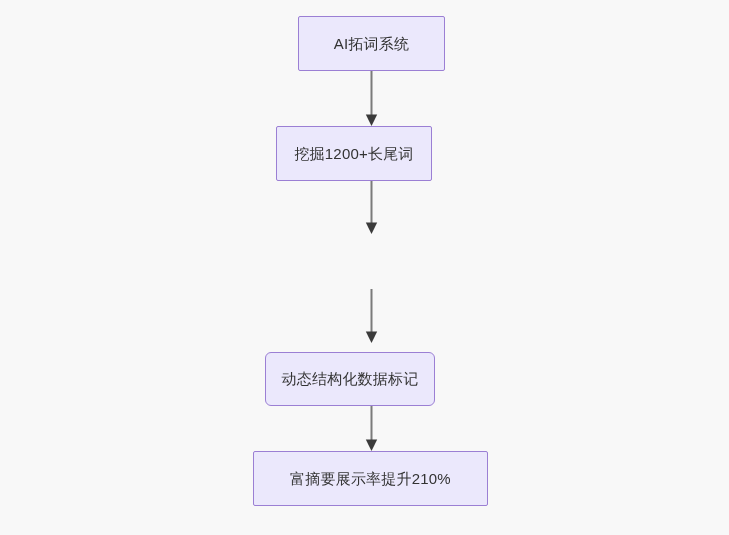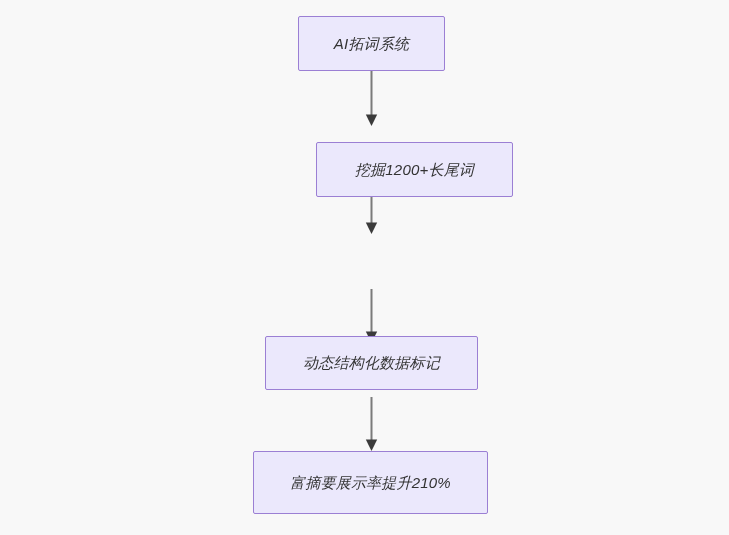--- a/index.html
+++ b/index.html
@@ -12,21 +12,20 @@
     height: 535px;
     background: #f8f8f8;
     font-family: "Liberation Sans", "DejaVu Sans", sans-serif;
     overflow: hidden;
   }
   #flow-canvas {
     position: relative;
     width: 729px;
     height: 535px;
     background: #f8f8f8;
-    font-style: italic;
   }
   .node {
     position: absolute;
     box-sizing: border-box;
     background: #ebe8fc;
     border: 1px solid #9b7fd4;
     border-radius: 2px;
     display: flex;
     align-items: center;
     justify-content: center;
@@ -36,24 +35,24 @@
     letter-spacing: 0.2px;
     white-space: nowrap;
     user-select: none;
   }
   .node-label {
     display: block;
     text-align: center;
   }
   
   #node-0 { left: 298px; top: 16px;  width: 147px; height: 55px; }
-  #node-1 { left: 276px; top: 142px; width: 197px; height: 55px; margin-left: 40px; }
+  #node-1 { left: 276px; top: 126px; width: 156px; height: 55px; }
   #node-2 { left: 261px; top: 234px; width: 221px; height: 55px; }
-  #node-3 { left: 265px; top: 336px; width: 213px; height: 54px; }
-  #node-4 { left: 253px; top: 451px; width: 235px; height: 63px; }
+  #node-3 { left: 265px; top: 352px; width: 170px; height: 54px; border-radius: 6px; }
+  #node-4 { left: 253px; top: 451px; width: 235px; height: 55px; }
 
   .edge-layer {
     position: absolute;
     left: 0;
     top: 0;
     width: 729px;
     height: 535px;
     pointer-events: none;
   }
   .edge-line {

